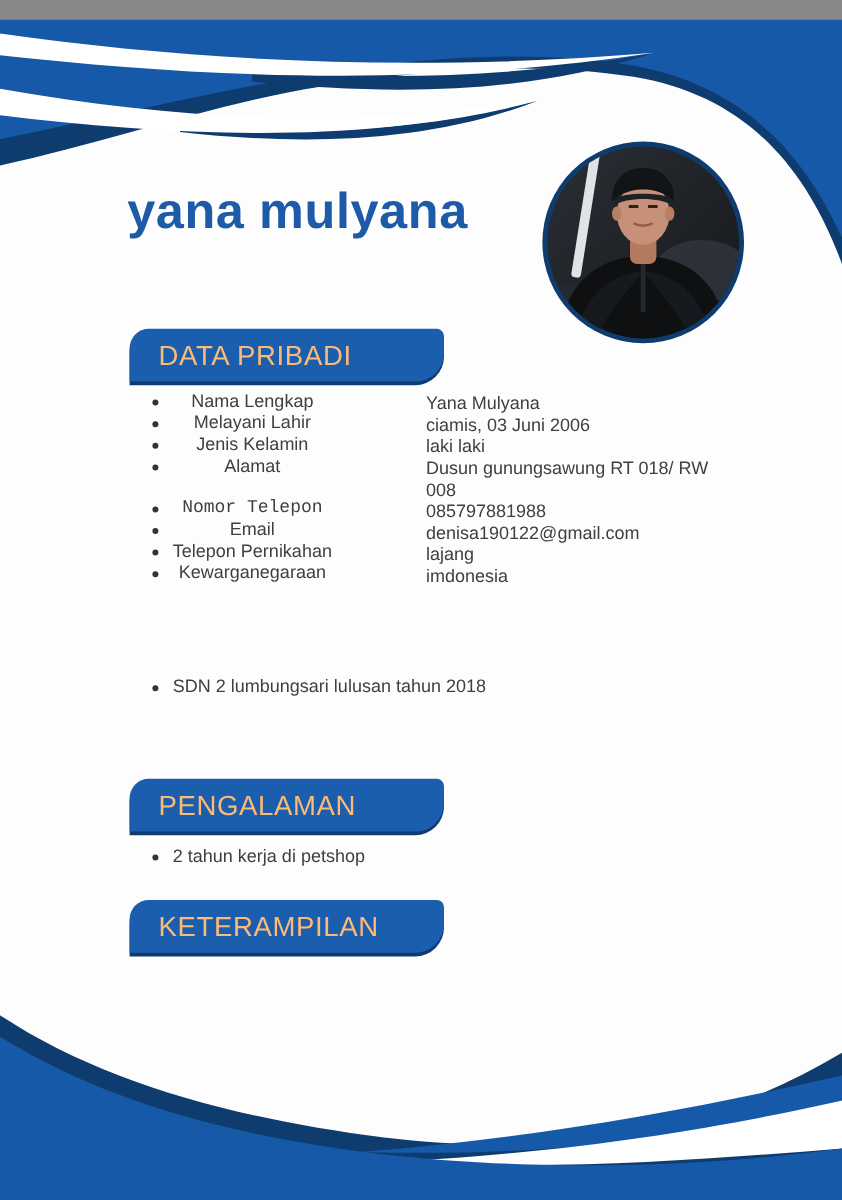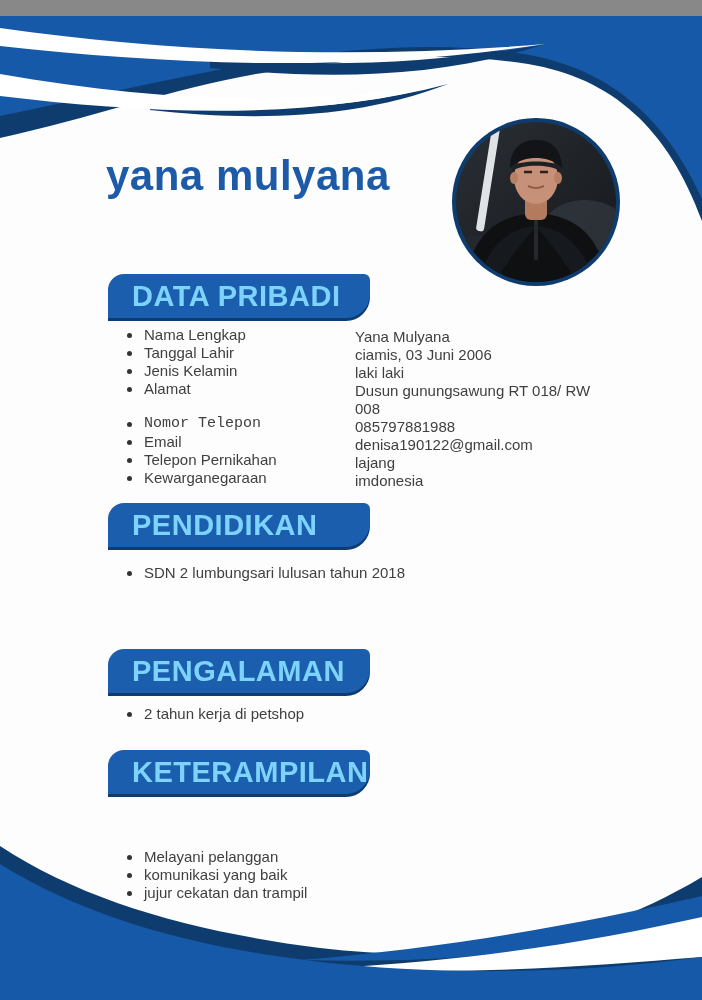--- a/index.html
+++ b/index.html
@@ -33,38 +33,38 @@
   .photo{
     position:absolute;left:450px;top:100px;
     width:172px;height:172px;
   }
   .section-bar{
     position:absolute;left:108px;
     width:262px;height:44px;
     background:var(--bar-blue);
     border-radius:16px 6px 24px 0;
     box-shadow:0 3px 0 var(--dark-navy);
-    color:#7dd3fc;
-    font-size:29px;font-weight:700;
+    color:#fdba74;
+    font-size:23px;font-weight:400;
     line-height:44px;
     padding-left:24px;
     letter-spacing:0.5px;
   }
   .bar-dp{top:258px;}
   .bar-pend{top:487px;}
   .bar-peng{top:633px;}
   .bar-ket{top:734px;}
 
   ul.bullets{
     position:absolute;left:108px;
     list-style:none;
     font-size:15px;line-height:18px;
     color:var(--text-color);
   }
-  ul.bullets li{position:relative;padding-left:36px;}
+  ul.bullets li{position:relative;padding-left:36px;text-align:center;}
   ul.bullets li::before{
     content:"";
     position:absolute;left:19px;top:7px;
     width:5px;height:5px;border-radius:50%;
     background:#333;
   }
   ul.plain{
     position:absolute;
     list-style:none;
     font-size:15px;line-height:18px;
@@ -127,50 +127,44 @@
       <path d="M78,70 Q86,74 94,70" stroke="#8f5d45" stroke-width="2" fill="none"></path>
       <path d="M74,56 L82,56 M90,56 L98,56" stroke="#2d2017" stroke-width="2.5"></path>
       <path d="M60,52 C60,32 72,24 86,24 C100,24 112,32 112,52 C104,44 94,42 86,42 C78,42 68,44 60,52 Z" fill="#121417"></path>
       <path d="M62,50 C70,44 102,44 110,50 L110,55 C100,48 72,48 62,55 Z" fill="#1d2025"></path>
     </g>
   </svg>
 
   <div class="section-bar bar-dp">DATA PRIBADI</div>
   <ul class="bullets plain dp-labels">
       <li>Nama Lengkap</li>
-      <li>Tanggal Lahir</li>
+      <li>Melayani Lahir</li>
       <li>Jenis Kelamin</li>
       <li>Alamat</li>
       <li>Nomor Telepon</li>
       <li>Email</li>
       <li>Telepon Pernikahan</li>
       <li>Kewarganegaraan</li>
     </ul>
   <ul class="plain dp-values">
       <li>Yana Mulyana</li>
       <li>ciamis, 03 Juni 2006</li>
       <li>laki laki</li>
       <li>Dusun gunungsawung RT 018/ RW</li>
       <li>008</li>
       <li>085797881988</li>
       <li>denisa190122@gmail.com</li>
       <li>lajang</li>
       <li>imdonesia</li>
     </ul>
 
-  <div class="section-bar bar-pend">PENDIDIKAN</div>
   <ul class="bullets plain list-pend">
       <li>SDN 2 lumbungsari lulusan tahun 2018</li>
     </ul>
 
   <div class="section-bar bar-peng">PENGALAMAN</div>
   <ul class="bullets plain list-peng">
       <li>2 tahun kerja di petshop</li>
     </ul>
 
   <div class="section-bar bar-ket">KETERAMPILAN</div>
-  <ul class="bullets plain list-ket">
-      <li>Melayani pelanggan</li>
-      <li>komunikasi yang baik</li>
-      <li>jujur cekatan dan trampil</li>
-    </ul>
 
 </div>
 
 </body></html>

